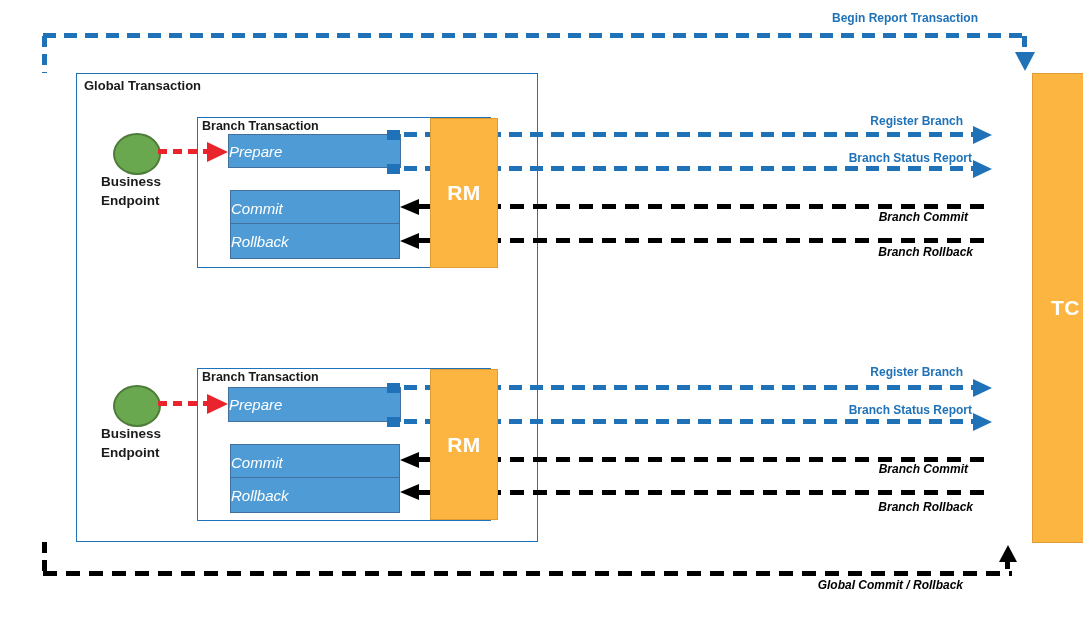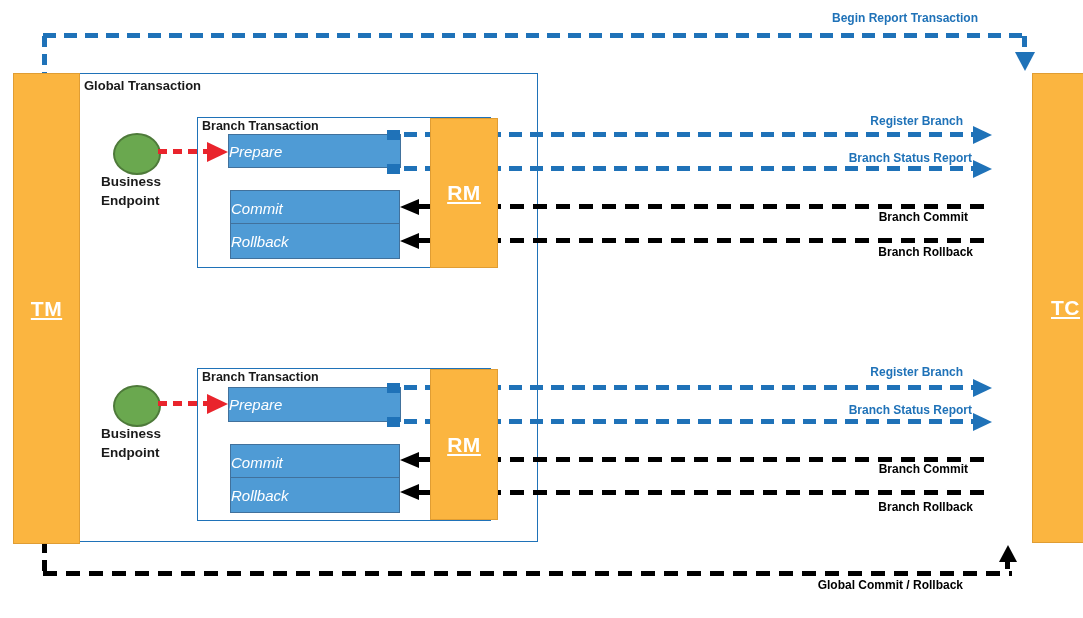--- a/index.html
+++ b/index.html
@@ -14,21 +14,21 @@
   }
   html,body{margin:0;padding:0;background:#fff;}
   .canvas{position:relative;width:1083px;height:618px;background:#ffffff;overflow:hidden;
           font-family:"Liberation Sans", sans-serif;}
   .abs{position:absolute;}
   
   .frame{border:1px solid var(--blue);background:transparent;z-index:0;}
   
   .actor{background:var(--orange);border:1px solid var(--orange-border);color:#fff;
          font-weight:bold;font-size:21px;display:flex;align-items:center;justify-content:center;
-         z-index:4;letter-spacing:0.5px;text-decoration:underline;}
+         z-index:4;letter-spacing:0.5px;}
   
   .bluebox{background:var(--boxblue);border:1px solid var(--boxblue-border);color:#fff;
            font-style:italic;font-size:15px;display:flex;align-items:center;justify-content:flex-start;
            z-index:1;}
   
   .hline-blue{height:5px;z-index:2;background:repeating-linear-gradient(90deg,var(--blue) 0 13px,transparent 13px 21px);}
   .vline-blue{width:5px;z-index:2;background:repeating-linear-gradient(180deg,var(--blue) 0 11px,transparent 11px 18px);}
   .hline-black{height:5px;z-index:2;background:repeating-linear-gradient(90deg,#000 0 14px,transparent 14px 23px);}
   .vline-black{width:5px;z-index:2;background:repeating-linear-gradient(180deg,#000 0 11px,transparent 11px 18px);}
   .hline-red{height:5px;z-index:2;background:repeating-linear-gradient(90deg,var(--red) 0 9px,transparent 9px 15px);}
@@ -37,21 +37,21 @@
   .tri{width:0;height:0;z-index:2;}
   .tri-right-blue{border-left:19px solid var(--blue);border-top:9px solid transparent;border-bottom:9px solid transparent;}
   .tri-left-black{border-right:19px solid #000;border-top:8px solid transparent;border-bottom:8px solid transparent;}
   .tri-right-red{border-left:21px solid var(--red);border-top:10px solid transparent;border-bottom:10px solid transparent;}
   .tri-down-blue{border-top:19px solid var(--blue);border-left:10px solid transparent;border-right:10px solid transparent;}
   .tri-up-black{border-bottom:17px solid #000;border-left:9px solid transparent;border-right:9px solid transparent;}
   
   .title{font-weight:bold;font-size:13px;color:#1a1a1a;z-index:5;white-space:nowrap;}
   .msg{font-weight:bold;font-size:12px;z-index:5;white-space:nowrap;text-align:right;}
   .msg-blue{color:var(--blue);}
-  .msg-black{color:#000;}
+  .msg-black{color:#000;font-style:italic;}
   .endpoint-label{font-weight:bold;font-size:13.5px;color:#1a1a1a;line-height:19px;
                   white-space:pre-line;z-index:5;}
   .ellipse{background:var(--green);border:2px solid var(--green-border);border-radius:50%;z-index:2;}
 </style>
 </head>
 <body>
 
 <div class="canvas">
 
   <div class="abs msg msg-blue" style="right:105px;top:11px;">Begin Report Transaction</div>
@@ -59,23 +59,20 @@
   <div class="abs vline-blue" style="left:42px;top:36px;height:37px;"></div>
   <div class="abs vline-blue" style="left:1022px;top:36px;height:16px;"></div>
   <div class="abs tri tri-down-blue" style="left:1015px;top:52px;"></div>
 
   <div class="abs vline-black" style="left:42px;top:542px;height:32px;"></div>
   <div class="abs hline-black" style="left:43px;top:571px;width:969px;"></div>
   <div class="abs vline-black" style="left:1005px;top:558px;height:16px;"></div>
   <div class="abs tri tri-up-black" style="left:999px;top:545px;"></div>
   <div class="abs msg msg-black" style="right:120px;top:578px;">Global Commit / Rollback</div>
 
-  <div class="abs actor" style="left:13px;top:73px;width:65px;height:469px;">
-    <span>TM</span>
-  </div>
   <div class="abs actor" style="left:1032px;top:73px;width:65px;height:468px;">
     <span>TC</span>
   </div>
 
   <div class="abs frame" style="left:76px;top:73px;width:460px;height:467px;"></div>
   <div class="abs title" style="left:84px;top:78px;text-align:center;">Global Transaction</div>
 
   <div class="abs frame" style="left:197px;top:117px;width:292px;height:149px;"></div>
   <div class="abs title" style="left:202px;top:119px;font-size:12.5px;">Branch Transaction</div>
 

